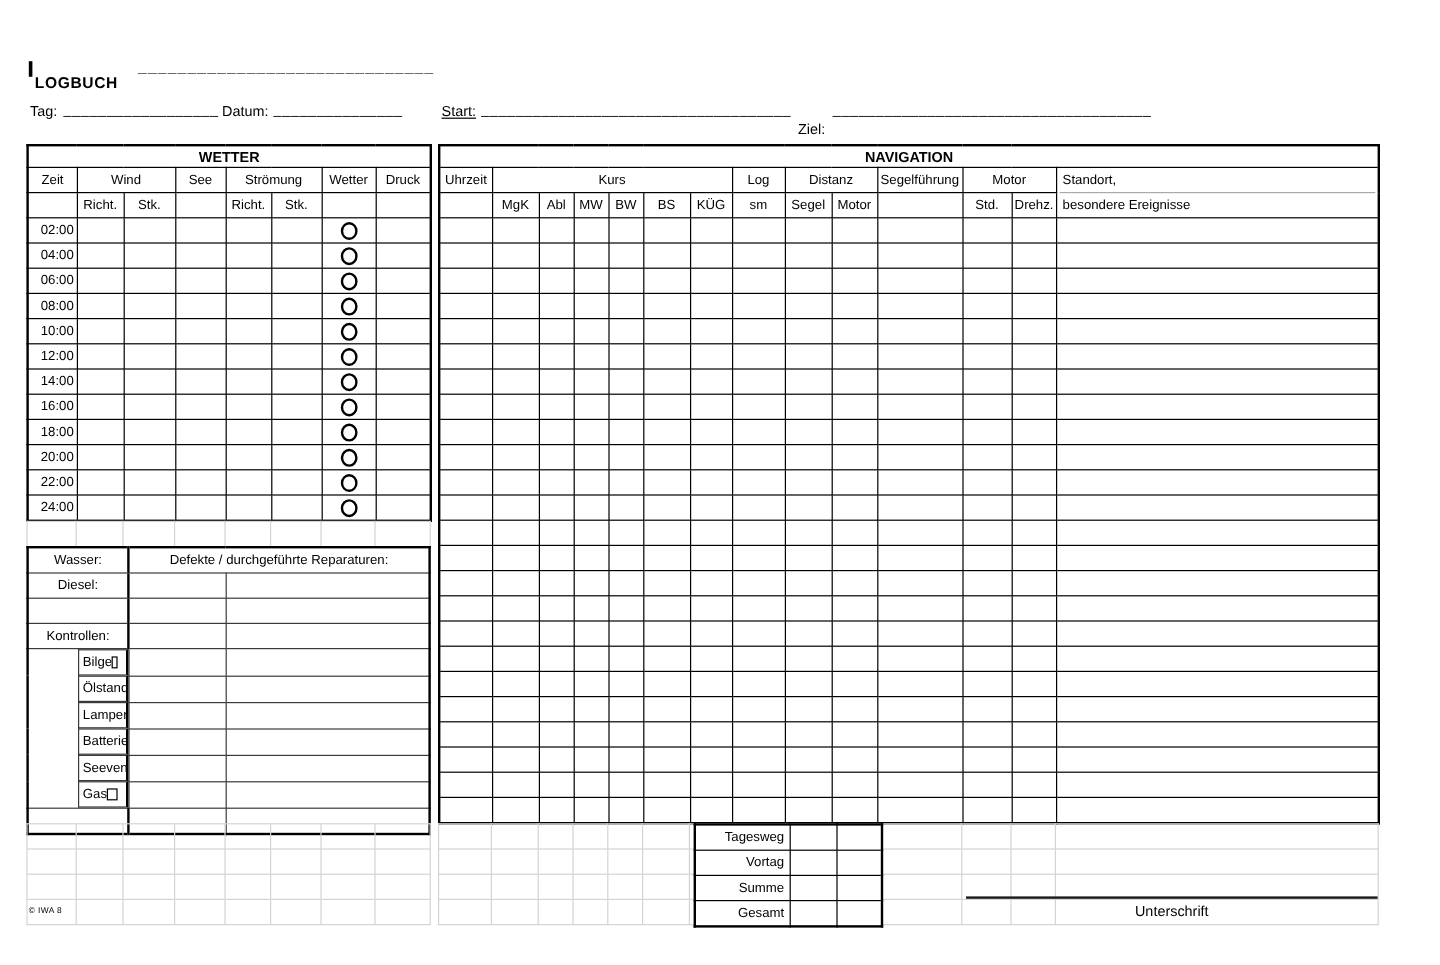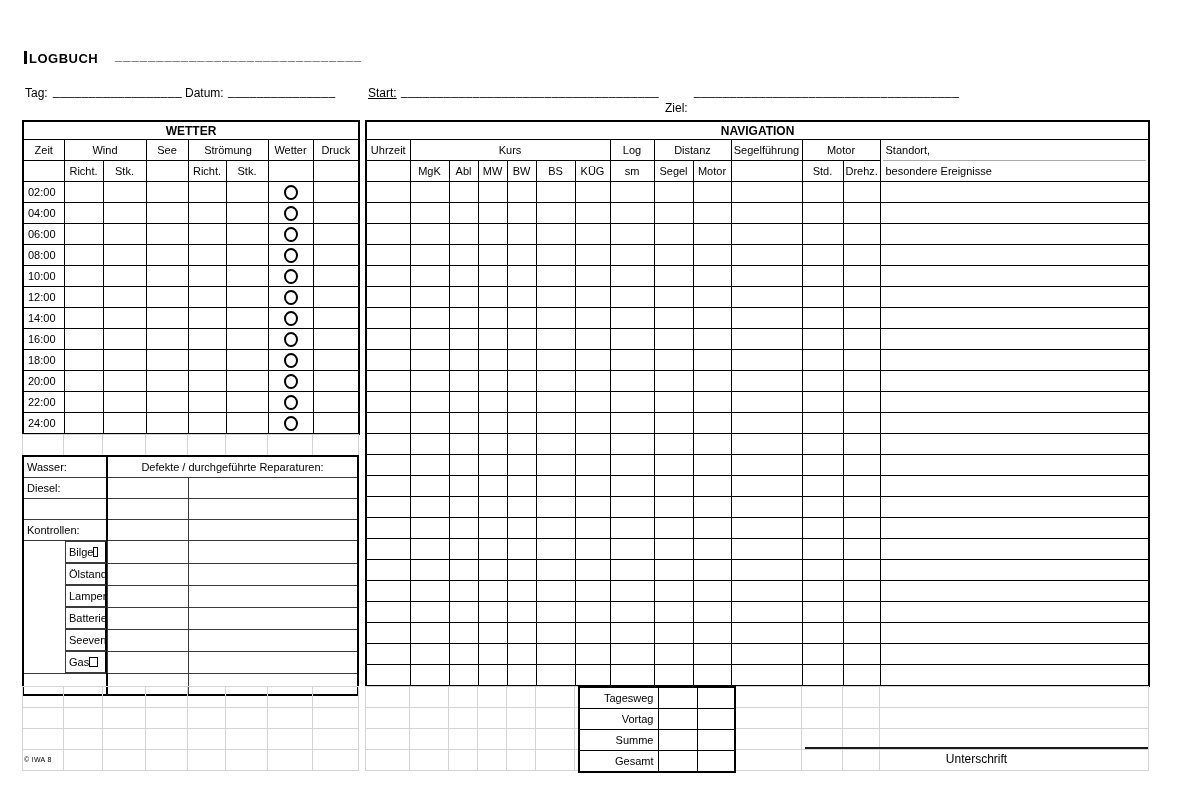--- a/index.html
+++ b/index.html
@@ -10,31 +10,31 @@
   .abs{position:absolute;}
   table{border-collapse:collapse;table-layout:fixed;}
   
   table.form{border:2px solid #000;background:#fff;}
   .form th,.form td{
     border:1px solid #000;height:20px;padding:0 2px;margin:0;
     font-size:11px;font-weight:normal;text-align:center;vertical-align:middle;
     overflow:hidden;white-space:nowrap;
   }
   .form th.title-row{font-size:12px;font-weight:bold;height:17px;}
-  .form td.time{text-align:left;padding-left:4px;}
+  .form td.time{text-align:right;padding-left:4px;}
   .circle{
     display:inline-block;width:10px;height:11px;border:2px solid #000;
     border-radius:50%;vertical-align:middle;background:#fff;
   }
   .standort div{height:20px;line-height:20px;text-align:left;padding-left:3px;}
   .standort div:first-child{border-bottom:1px solid #aaa;}
   
   table.maint{border:2px solid #000;background:#fff;}
   .maint td{
-    border:1px solid #3a3a3a;height:20px;font-size:11px;text-align:left;
+    border:1px solid #3a3a3a;height:20px;font-size:11px;text-align:center;
     padding:0 3px;vertical-align:middle;white-space:nowrap;overflow:hidden;
   }
   .maint td.c0{border-right:2px solid #000;}
   .maint td.rephdr{text-align:center;}
   .lblflex{display:flex;align-items:center;justify-content:space-between;margin-left:41px;}
   .box{display:inline-block;width:8px;height:8px;border:1px solid #000;background:#fff;margin-right:4px;}
   
   table.summary{border:2px solid #000;background:#fff;}
   .summary td{border:1px solid #000;height:20px;font-size:11px;padding:0 4px;text-align:right;background:#fff;}
   
@@ -47,21 +47,21 @@
   .fieldline{font-size:12px;letter-spacing:0.5px;}
   .cursorbar{width:3px;height:13px;background:#000;}
   .signline{border-top:2px solid #1a1a1a;}
   .signlbl{font-size:12px;text-align:center;line-height:20px;}
   .copyright{font-size:7px;letter-spacing:0.3px;}
 </style>
 </head>
 <body>
 
 <div class="abs cursorbar" style="left:24px;top:51px;"></div>
-<span class="abs pgtitle" style="left:29px;top:51px;">LOGBUCH</span>
+<span class="abs pgtitle" style="left:29px;top:61px;">LOGBUCH</span>
 <span class="abs titleline" style="left:115px;top:48px;">______________________________</span>
 
 <span class="abs fieldlbl" style="left:25px;top:86px;">Tag:</span>
 <span class="abs fieldline" style="left:53px;top:84px;">__________________</span>
 <span class="abs fieldlbl" style="left:185px;top:86px;">Datum:</span>
 <span class="abs fieldline" style="left:228px;top:84px;">_______________</span>
 <span class="abs fieldlbl" style="left:368px;top:86px;text-decoration:underline;">Start:</span>
 <span class="abs fieldline" style="left:401px;top:84px;">____________________________________</span>
 <span class="abs fieldlbl" style="left:665px;top:101px;">Ziel:</span>
 <span class="abs fieldline" style="left:694px;top:84px;">_____________________________________</span>

